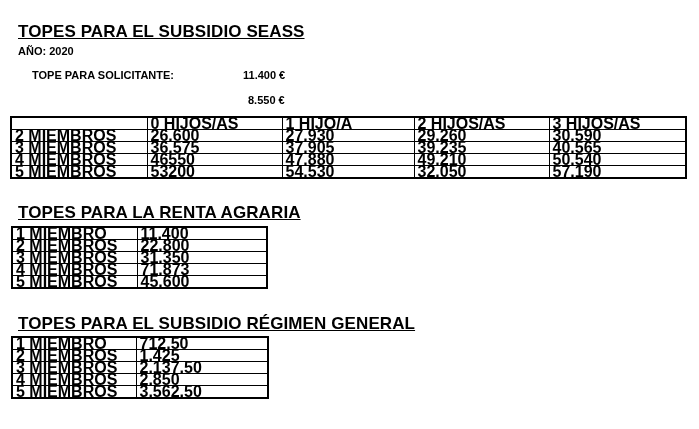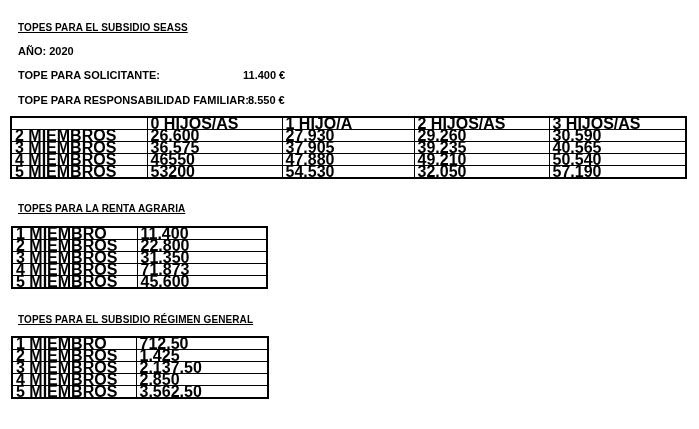--- a/index.html
+++ b/index.html
@@ -12,21 +12,21 @@
   }
   .page {
     position: relative;
     width: 699px;
     height: 429px;
     background: #ffffff;
     overflow: hidden;
   }
   .abs { position: absolute; white-space: nowrap; }
   .h {
-    font-size: 10px;
+    font-size: 17px;
     font-weight: bold;
     text-decoration: underline;
     letter-spacing: 0.1px;
   }
   .line {
     font-size: 11px;
     font-weight: bold;
   }
   table {
     border-collapse: collapse;
@@ -49,24 +49,23 @@
 </style>
 </head>
 <body>
 
 <div class="page">
 
   <div class="abs h" style="left:18px; top:22px;">TOPES PARA EL SUBSIDIO SEASS</div>
 
   <div class="abs line" style="left:18px; top:45px;">AÑO: 2020</div>
 
-  <div class="abs line" style="left:18px; top:69px;">TOPE PARA SOLICITANTE:</div>
+  <div class="abs line" style="left:32px; top:69px;">TOPE PARA SOLICITANTE:</div>
   <div class="abs line" style="left:243px; top:69px;">11.400 €</div>
 
-  <div class="abs line" style="left:18px; top:94px;">TOPE PARA RESPONSABILIDAD FAMILIAR:</div>
   <div class="abs line" style="left:248px; top:94px;">8.550 €</div>
 
   <table class="abs" style="left:10px; top:116px; width:675px;">
     <colgroup>
       <col style="width:136px">
         <col style="width:135px">
         <col style="width:132px">
         <col style="width:135px">
         <col style="width:137px">
     </colgroup>

